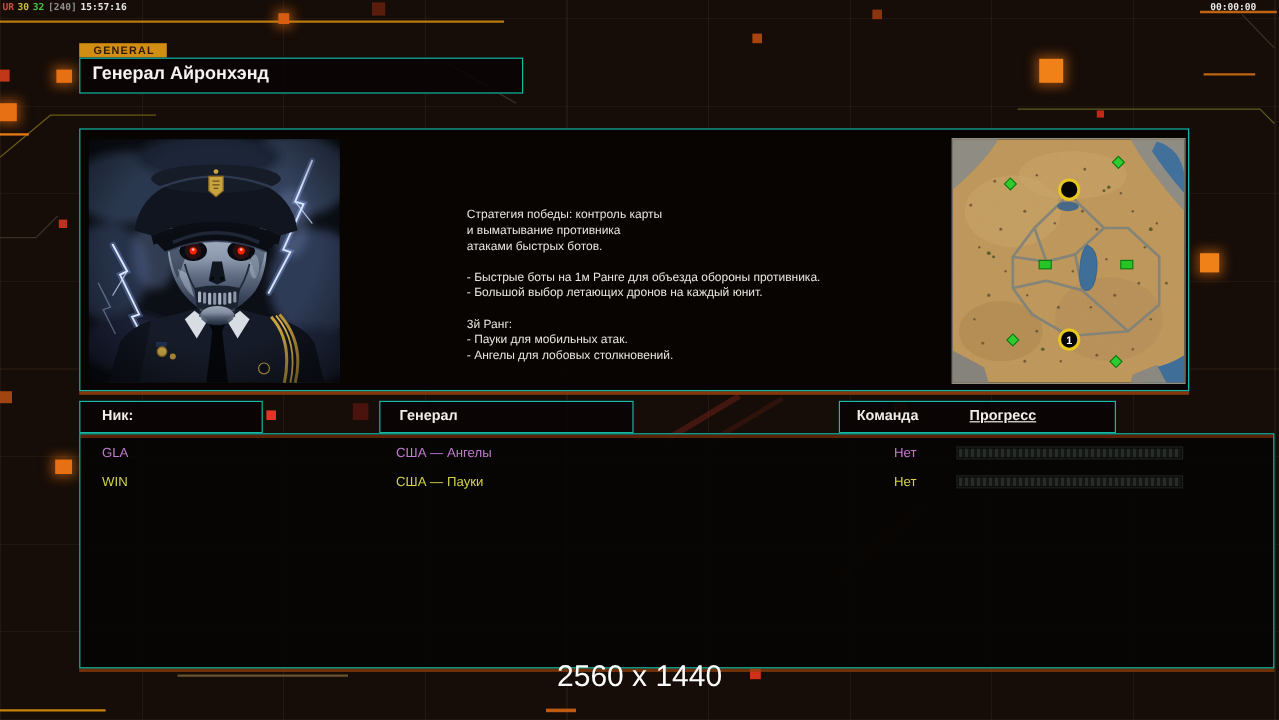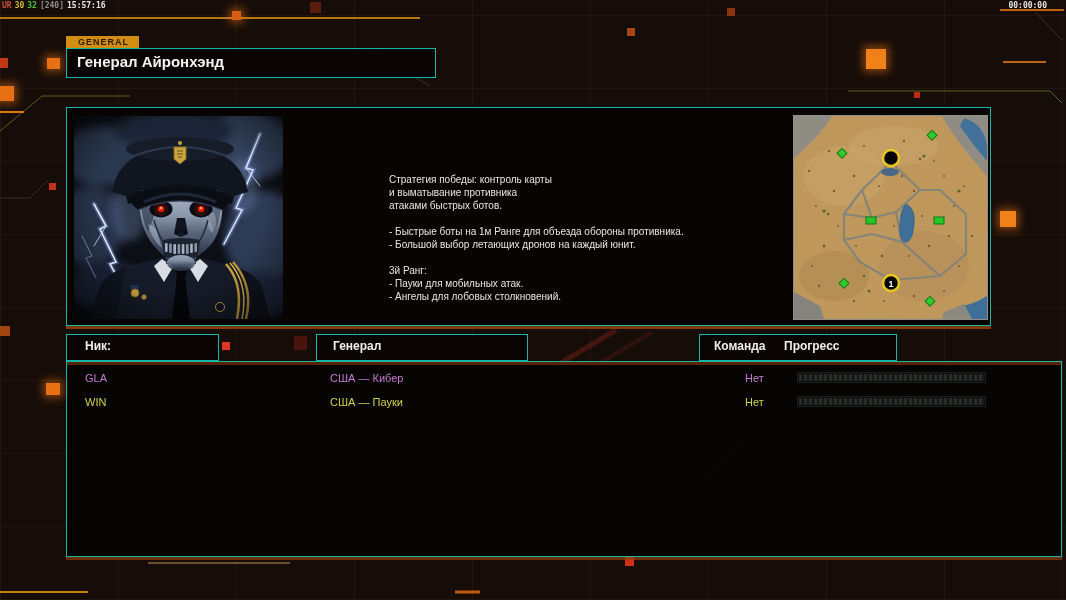--- a/index.html
+++ b/index.html
@@ -308,37 +308,38 @@
       </svg>
     </div>
   </div>
 
   <div class="ybox hdr" style="left:66px;width:153px;">
     <span class="t" style="left:18px;">Ник:</span>
   </div>
   <div class="ybox hdr" style="left:316px;width:212px;">
     <span class="t" style="left:16px;">Генерал</span>
   </div>
-  <div class="ybox hdr" style="left:699px;width:198px;">
+  <div class="ybox hdr" style="left:699px;width:231px;">
     <span class="t" style="left:14px;">Команда</span>
-    <span class="t" style="left:84px;">Прогресс</span>
+    <span class="t" style="left:108px;text-decoration:underline;">Прогресс</span>
   </div>
 
   <div class="ybox playpanel">
     <div class="prow r0" style="top:5px;">
       <span class="cell-nick">GLA</span>
-      <span class="cell-general">США — Кибер</span>
+      <span class="cell-general">США — Ангелы</span>
       <span class="cell-team">Нет</span>
       <div class="bar">
           <div class="fill" style="width:0;"></div>
         </div>
     </div>
     <div class="prow r1" style="top:29px;">
       <span class="cell-nick">WIN</span>
       <span class="cell-general">США — Пауки</span>
       <span class="cell-team">Нет</span>
       <div class="bar">
           <div class="fill" style="width:0;"></div>
         </div>
     </div>
   </div>
 
+  <div class="resolution">2560 x 1440</div>
 </div>
 
 </body></html>

